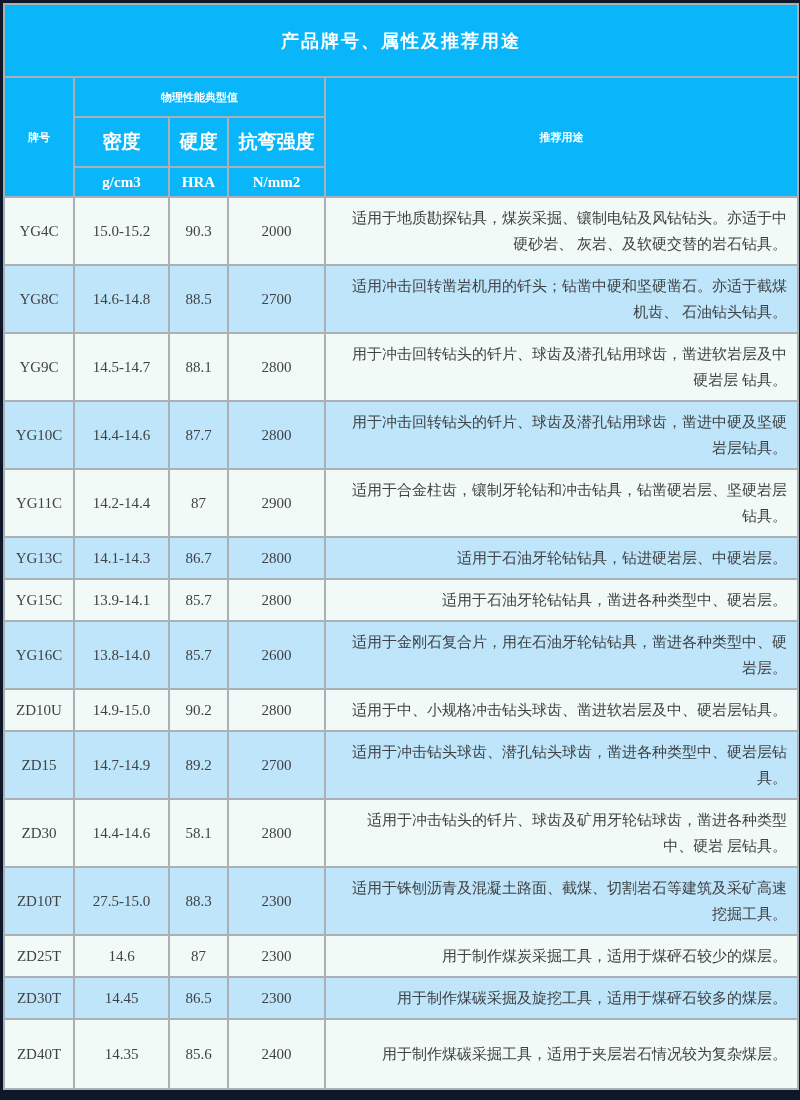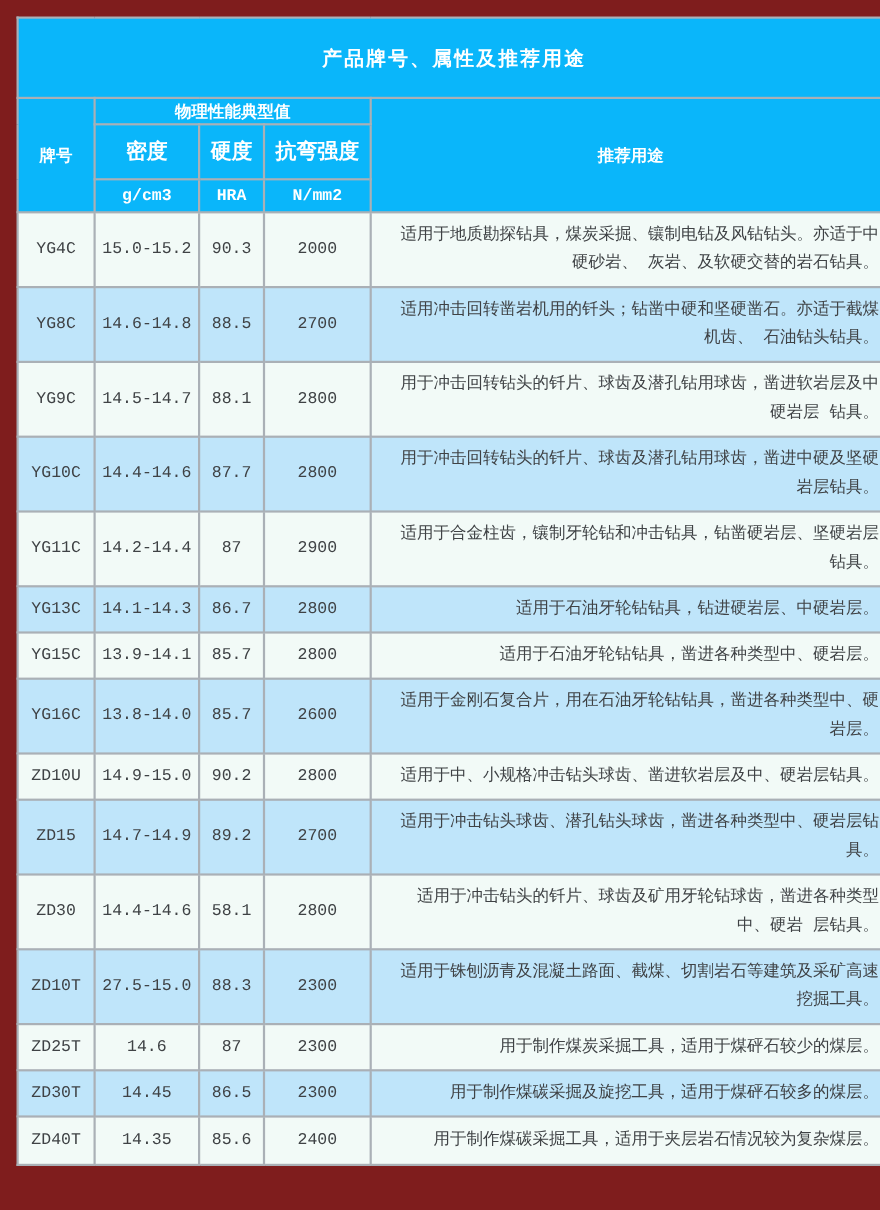--- a/index.html
+++ b/index.html
@@ -1,49 +1,49 @@
 <!DOCTYPE html>
 <html><head>
 <meta charset="utf-8">
 <style>
   html,body{margin:0;padding:0;background:#ffffff;}
   .page{
     width:800px;height:1100px;box-sizing:border-box;
-    padding:15px;background:#7f1d1d;
-    font-family:Liberation Mono, monospace;
+    padding:3px;background:#0f172a;
+    font-family:Liberation Serif, serif;
   }
   table.grade-table{
     width:794px;border-collapse:collapse;table-layout:fixed;
   }
   table.grade-table th, table.grade-table td{
     border:2px solid #aab0b6;
     box-sizing:border-box;
     word-break:break-all;
   }
   
   thead th{
     background:#0ab6fa;color:#ffffff;font-weight:700;
     text-align:center;vertical-align:middle;
   }
   tr.title-row th{
     height:73px;font-size:18px;letter-spacing:2px;
   }
-  tr.hdr-r1 th{height:24px;font-size:15px;}
+  tr.hdr-r1 th{height:40px;font-size:11px;}
   tr.hdr-r2 th{height:50px;font-size:19px;text-align:center;}
   tr.hdr-r3 th{height:30px;font-size:15px;font-weight:600;}
   
   tbody td{
     color:#3f4245;font-size:15px;text-align:center;vertical-align:middle;
     background:#f2faf7;padding:7px 4px;line-height:26px;
   }
   tbody tr:nth-child(even) td{background:#bfe5fa;}
   tbody td.c-use{
     text-align:right;padding:7px 10px 7px 13px;
   }
-  tbody tr:last-child td{height:44px;}
+  tbody tr:last-child td{height:70px;}
 </style>
 </head>
 <body>
 
 <div class="page">
   <table class="grade-table">
     <colgroup>
       <col style="width:70px">
       <col style="width:95px">
       <col style="width:59px">

